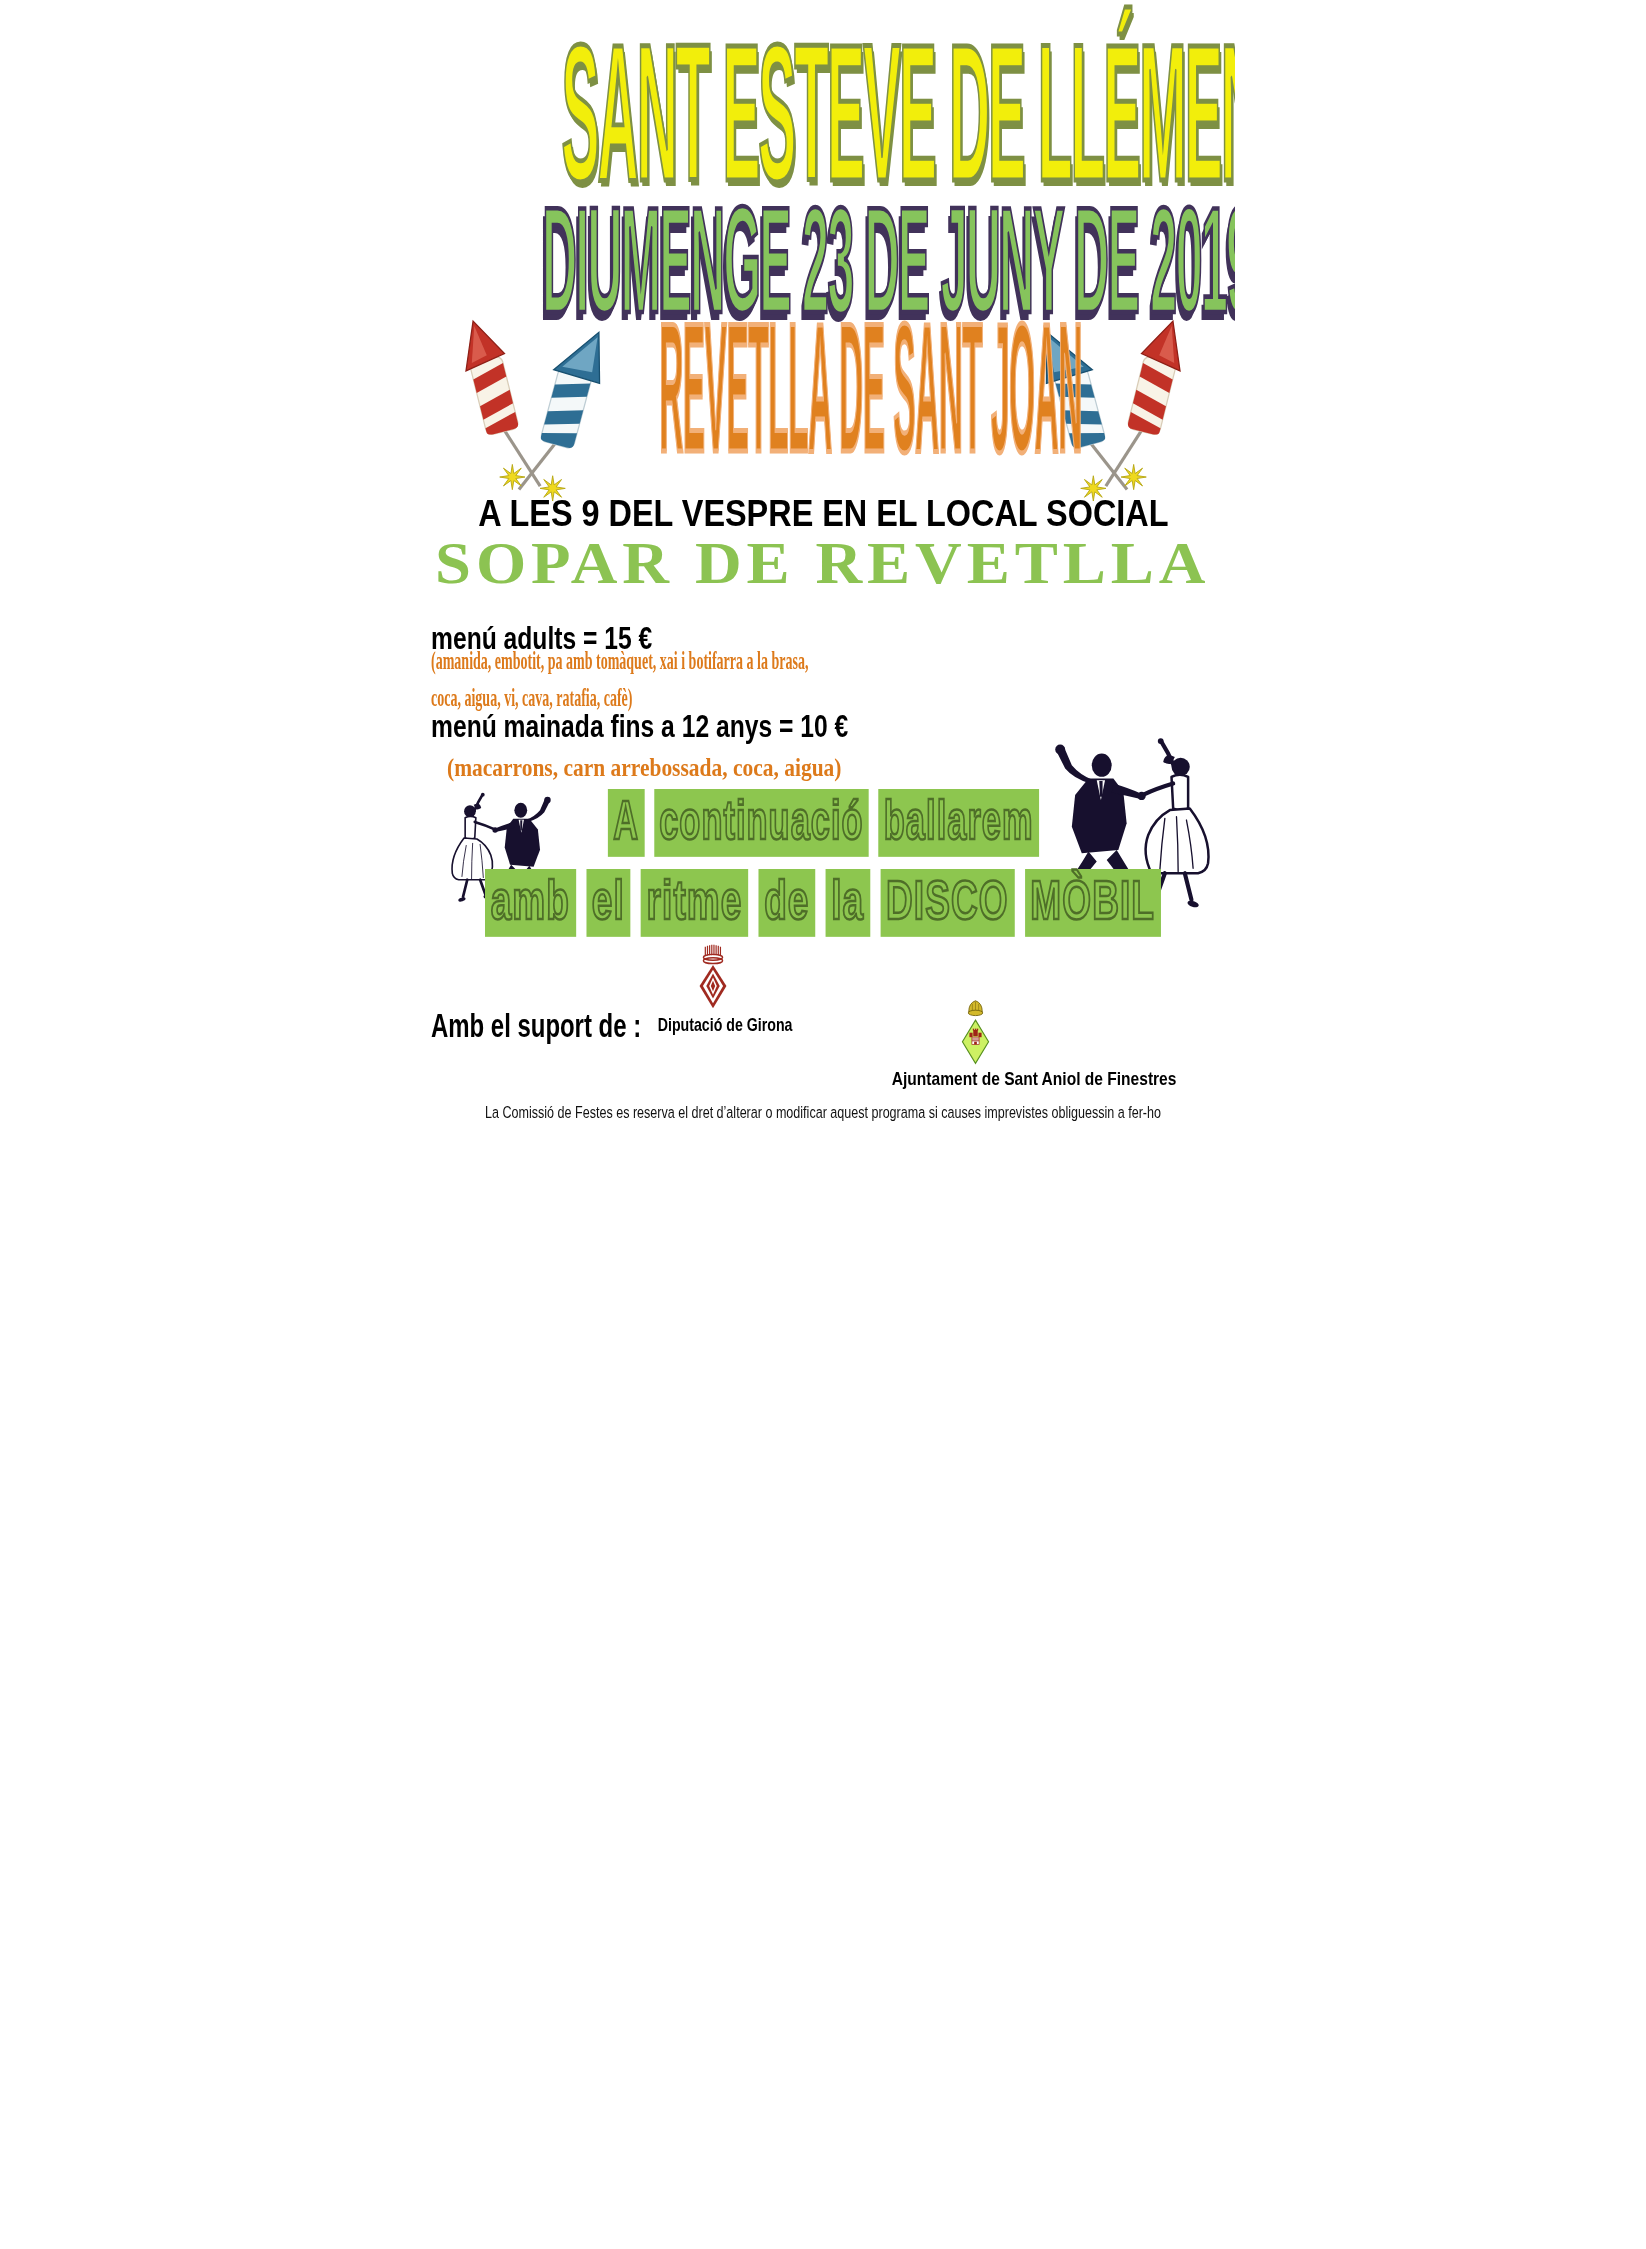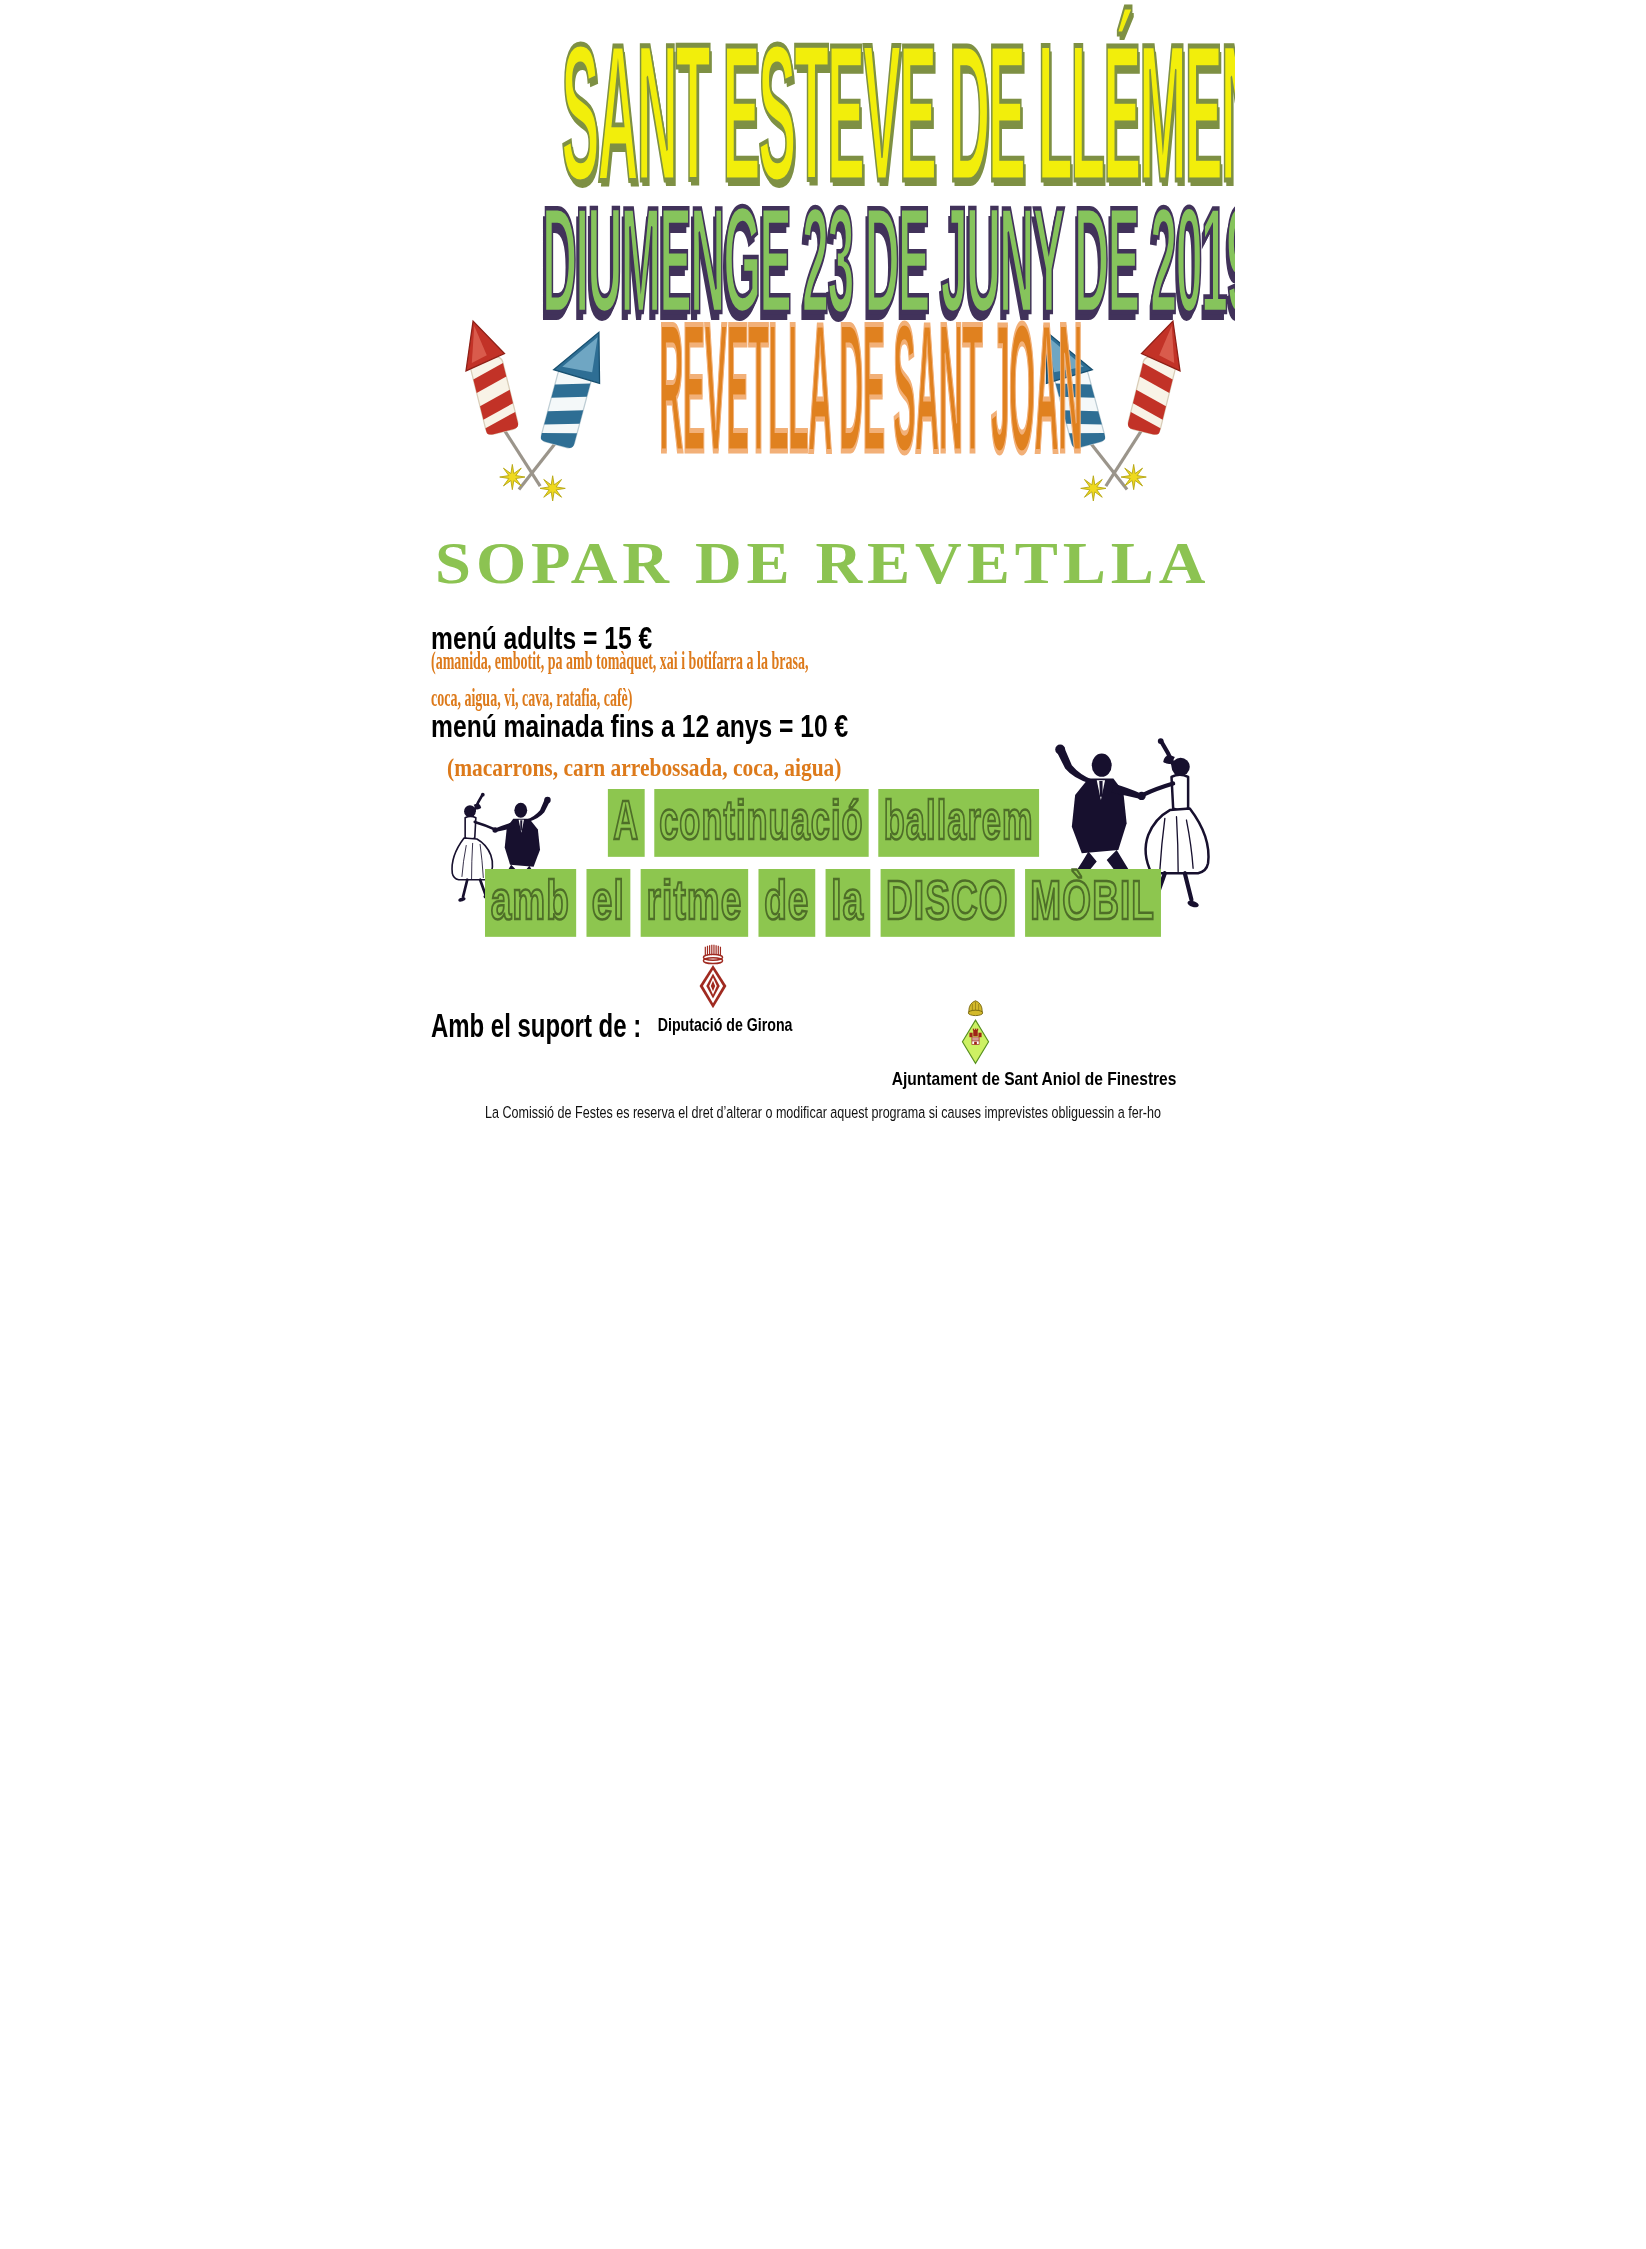--- a/index.html
+++ b/index.html
@@ -183,20 +183,23 @@
     <use href="#rockets-def"></use>
   </svg>
   <svg class="rockets rockets-right" viewBox="0 0 300 300">
     <use href="#rockets-def"></use>
   </svg>
 
   <div class="block revetlla-wrap">
     <span class="tspan revetlla">REVETLLA DE SANT JOAN</span>
   </div>
 
+  <div class="block venue-wrap">
+    <span class="tspan venue">A LES 9 DEL VESPRE EN EL LOCAL SOCIAL</span>
+  </div>
 
   <div class="block sopar-wrap">
     <span class="tspan sopar">SOPAR DE REVETLLA</span>
   </div>
 
   <div class="menu-line m-adults">
     <span class="tspan menu-bold">menú adults = 15 €</span>
   </div>
   <div class="menu-line m-det1">
     <span class="tspan menu-orange">(amanida, embotit, pa amb tomàquet, xai i botifarra a la brasa,</span>

